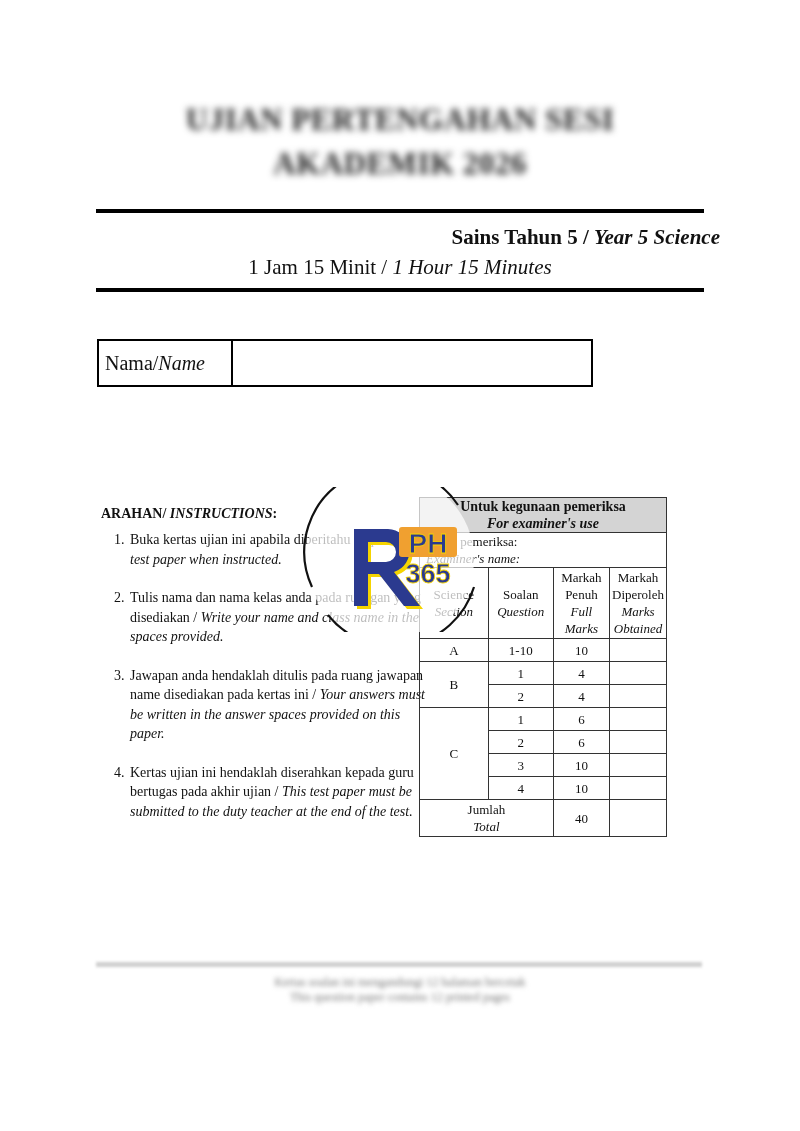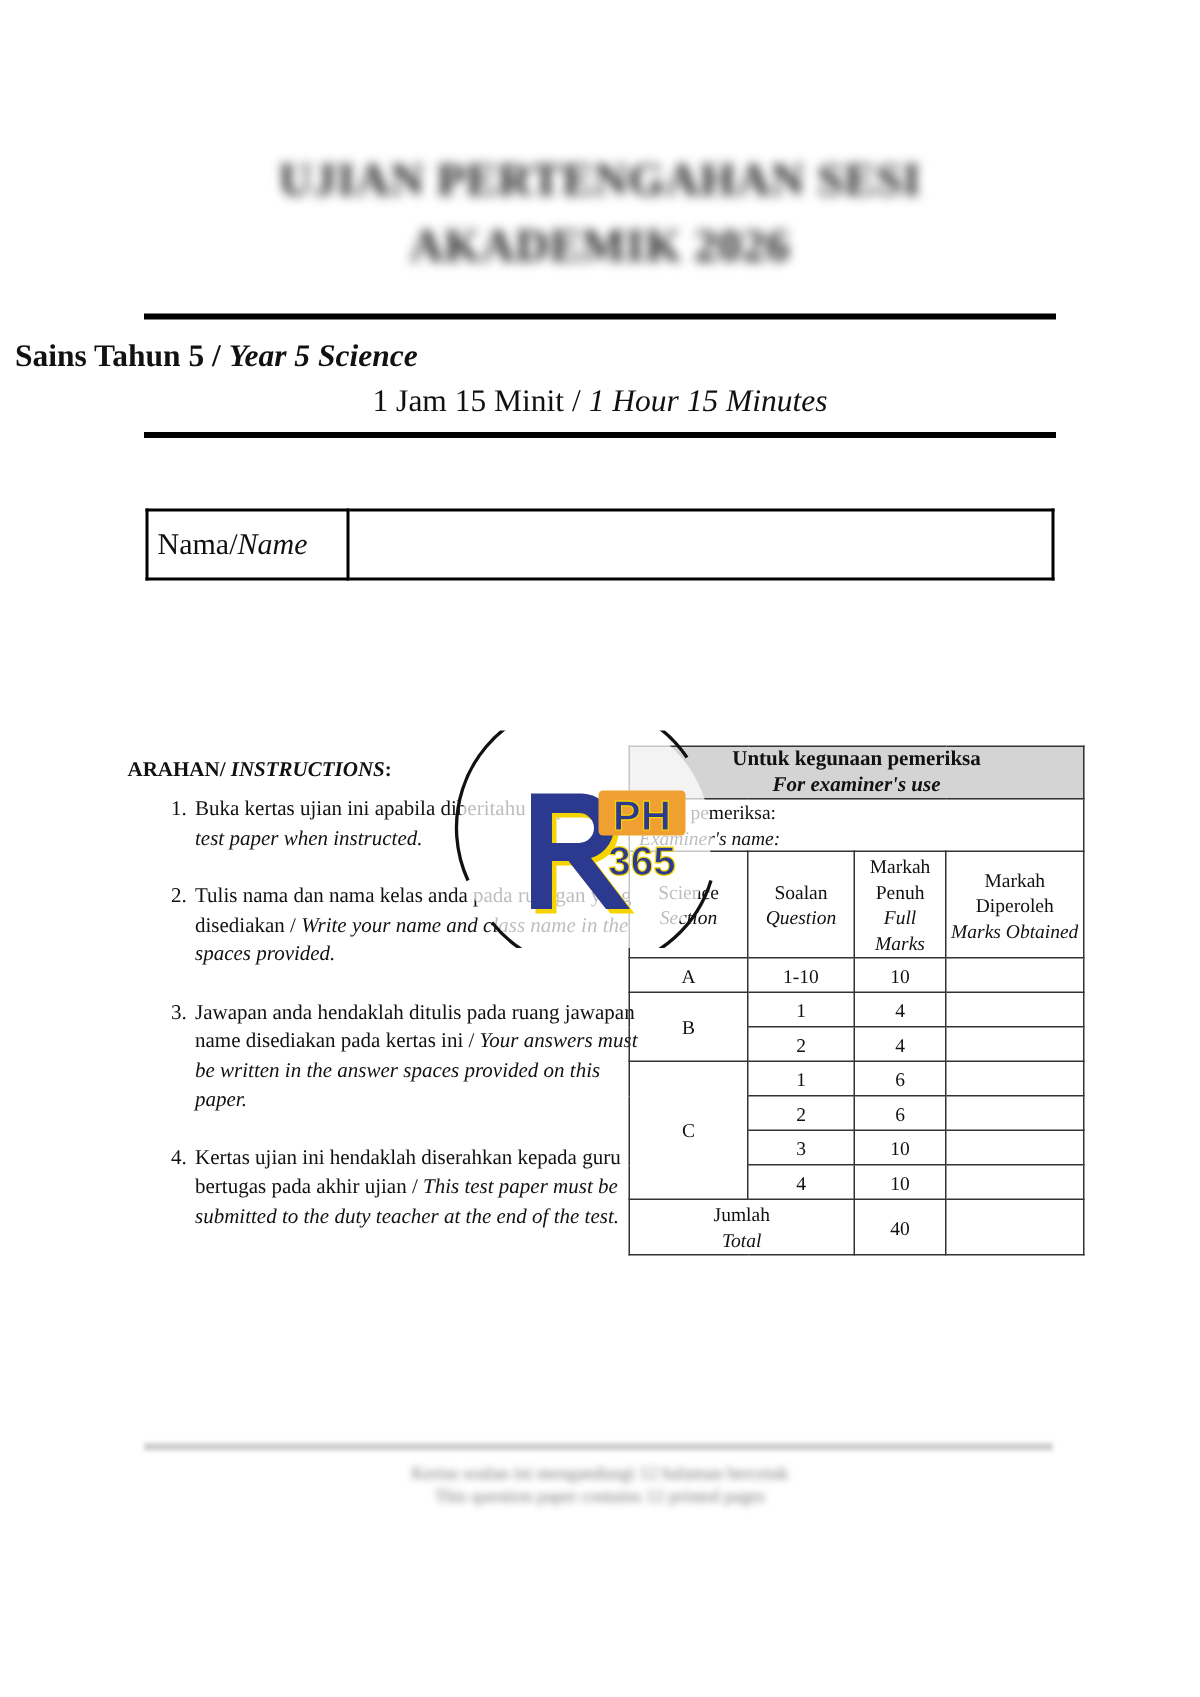--- a/index.html
+++ b/index.html
@@ -5,34 +5,34 @@
   html, body { margin: 0; padding: 0; background: #ffffff; }
   body { width: 800px; height: 1131px; position: relative; overflow: hidden;
          font-family: "Liberation Serif", serif; color: #111; }
   .abs { position: absolute; }
 
   .blur-title { left: 0; width: 800px; top: 98px; text-align: center;
     font-family: "Liberation Serif", serif; font-weight: bold; font-size: 31px; line-height: 44px;
     color: #222; filter: blur(3.5px); letter-spacing: 0.5px; }
 
   .rule { left: 96px; width: 608px; height: 4px; background: #000; }
-  .subject { left: 0; width: 720px; top: 225px; text-align: left; font-size: 21px; font-weight: bold; padding-left: 10px; }
+  .subject { left: 0; width: 720px; top: 225px; text-align: right; font-size: 21px; font-weight: bold; }
   .subject i { font-weight: bold; }
   .duration { left: 0; width: 800px; top: 255px; text-align: center; font-size: 21px; }
 
-  table.id-table { position: absolute; left: 97px; top: 339px; width: 606px; border-collapse: collapse; }
+  table.id-table { position: absolute; left: 97px; top: 339px; width: 496px; border-collapse: collapse; }
   table.id-table td { border: 2px solid #000; height: 44px; font-size: 20px; padding: 0 6px; }
   table.id-table td.lbl { width: 120px; }
 
-  .instr-head { left: 85px; top: 506px; font-size: 14px; font-weight: bold; }
+  .instr-head { left: 101px; top: 506px; font-size: 14px; font-weight: bold; }
   ol.instr { position: absolute; left: 100px; top: 530px; width: 300px; margin: 0; padding-left: 28px;
     font-size: 14px; line-height: 19.5px; }
   ol.instr li { margin-bottom: 19px; padding-left: 2px; }
 
-  table.exam { position: absolute; left: 419px; top: 497px; width: 304px; border-collapse: collapse;
+  table.exam { position: absolute; left: 419px; top: 497px; width: 248px; border-collapse: collapse;
     font-size: 13px; text-align: center; line-height: 17px; border-radius: 29px; }
   table.exam td { border: 1px solid #333; padding: 0 2px; }
   table.exam .hdr { background: #d4d4d4; font-weight: bold; font-size: 14px; line-height: 17px; }
   table.exam .exname { text-align: left; padding-left: 6px; height: 34px; }
   table.exam .r { height: 23px; }
 
   .footer-line { left: 96px; top: 962px; width: 606px; height: 5px; background: #cfcfcf; filter: blur(1.5px); }
   .footer-text { left: 0; width: 800px; top: 975px; text-align: center; font-size: 12px; line-height: 15px;
     color: #777; filter: blur(2.5px); }
 

